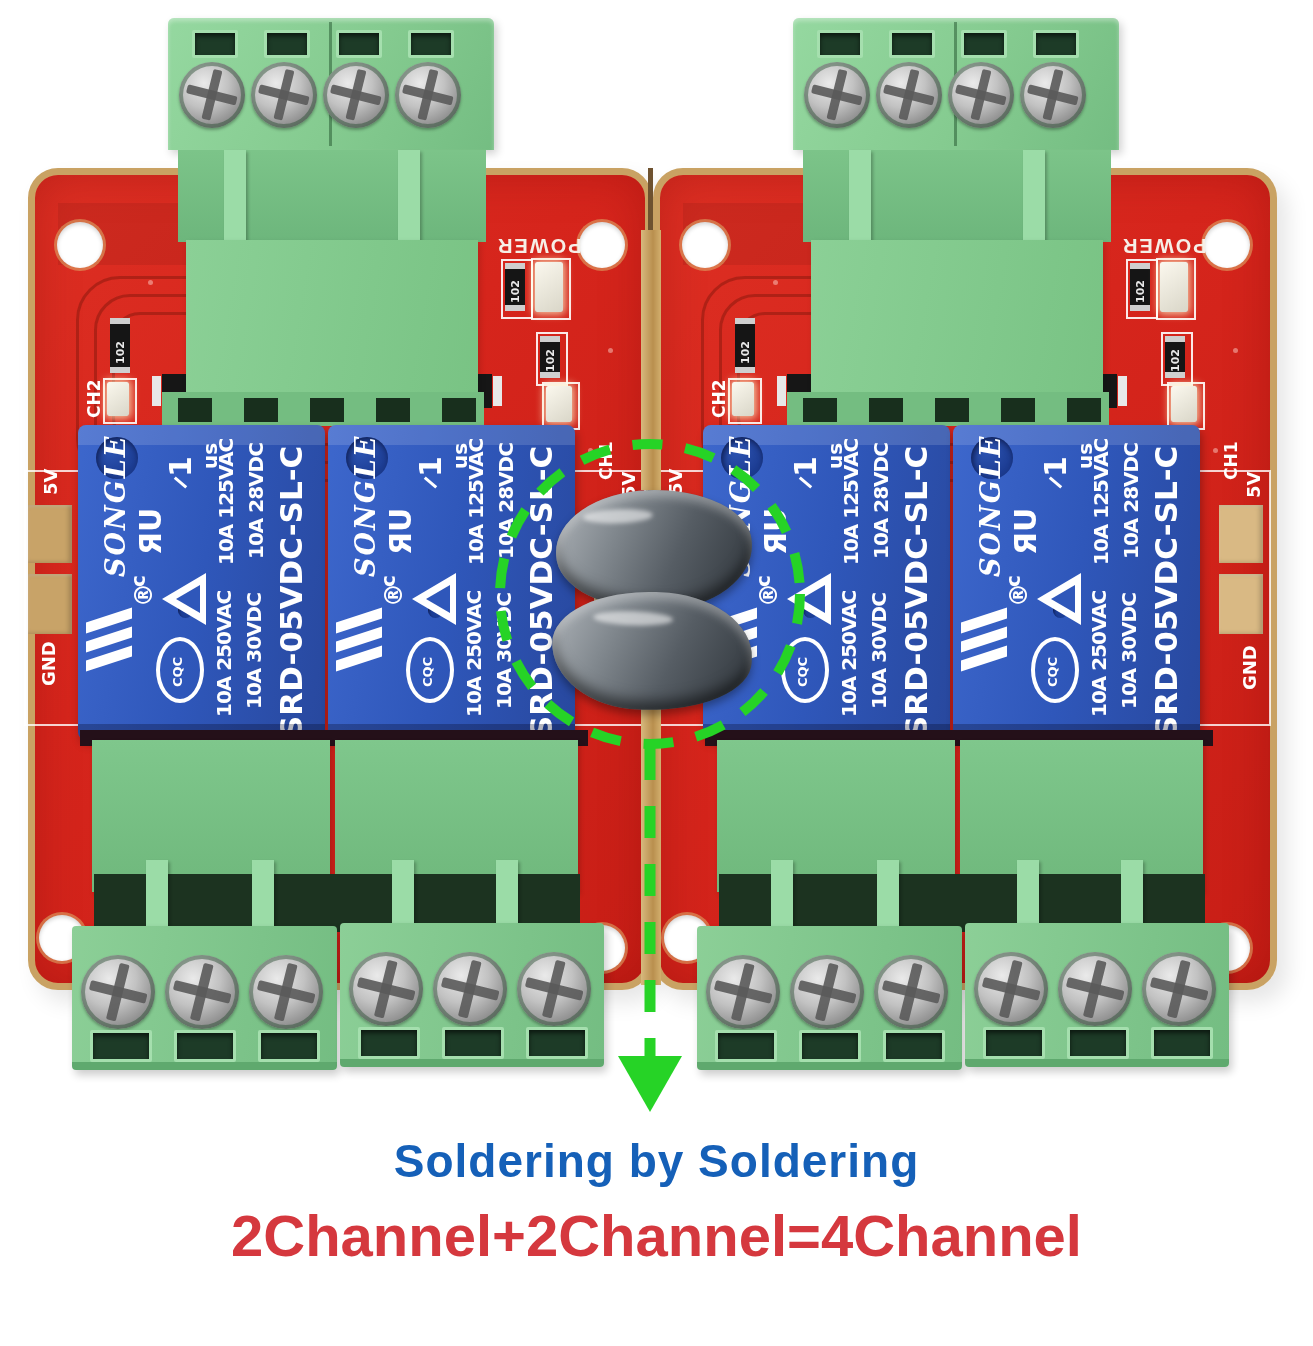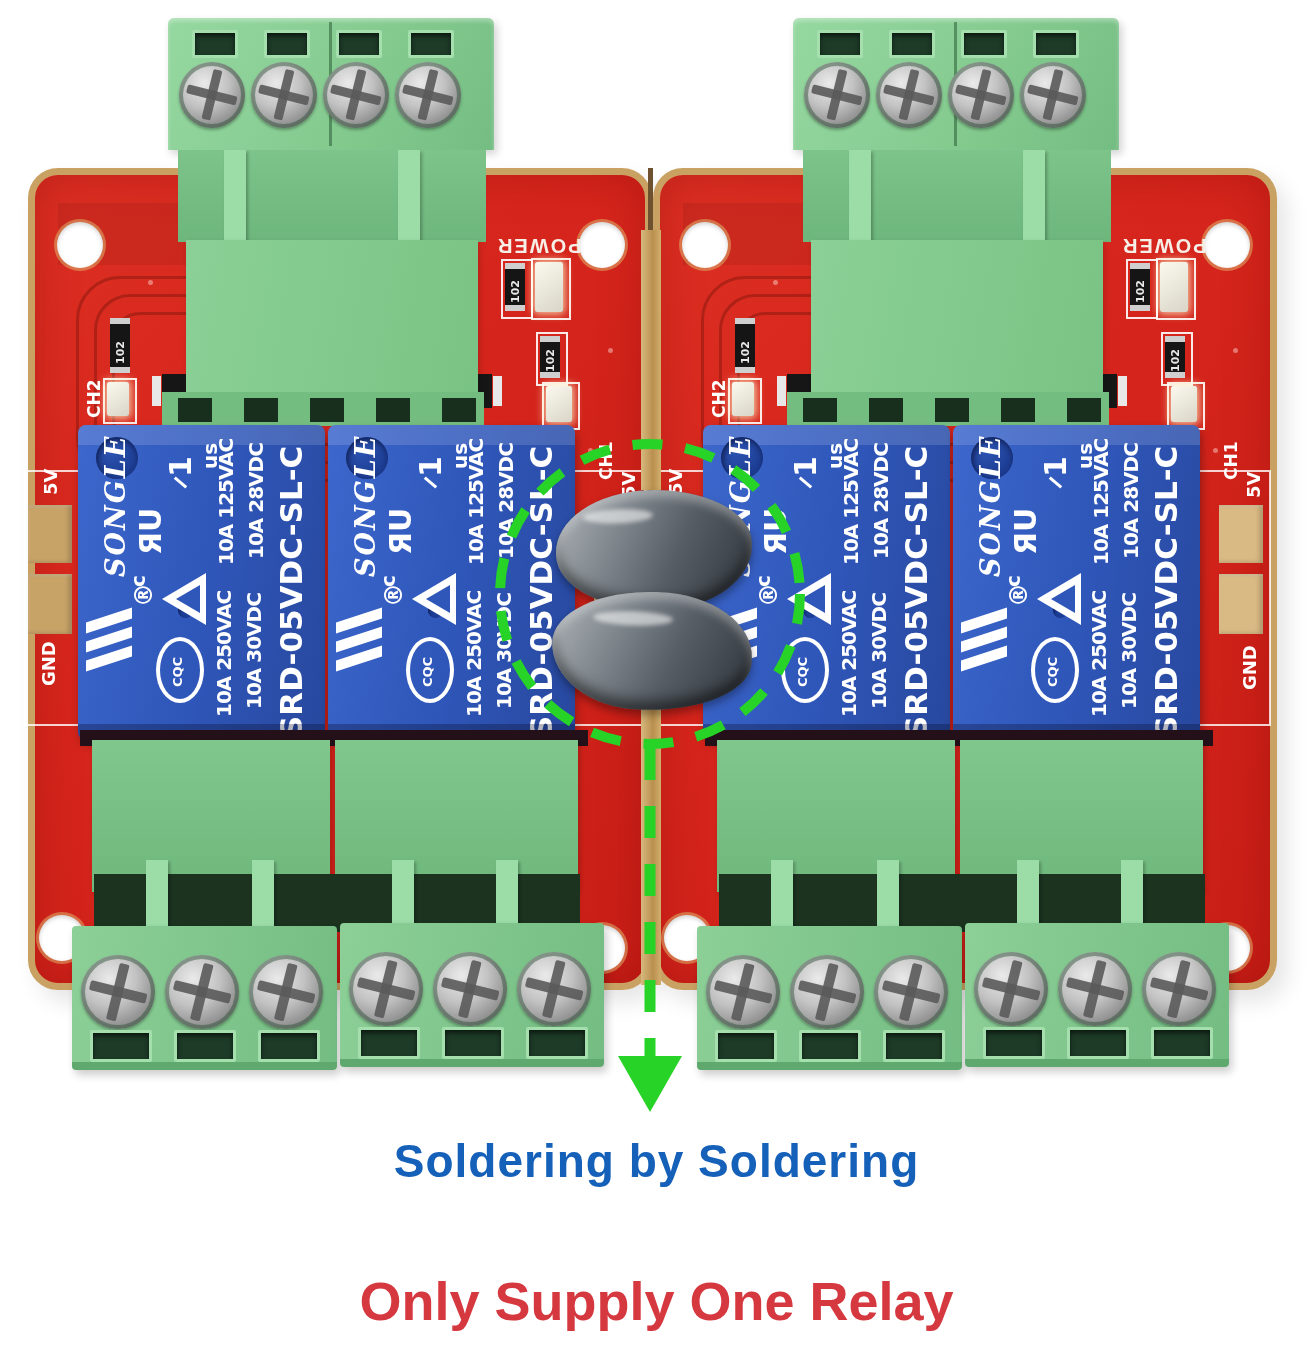--- a/index.html
+++ b/index.html
@@ -505,14 +505,14 @@
     <div class="glint" style="left:40px;top:20px;width:80px;height:14px;"></div>
   </div>
 
   <svg class="overlay" viewBox="0 0 1313 1346">
     <circle cx="650" cy="594" r="150" fill="none" stroke="#26d326" stroke-width="10" stroke-dasharray="30 23"></circle>
     <line x1="650" y1="748" x2="650" y2="1056" stroke="#26d326" stroke-width="11" stroke-dasharray="32 26"></line>
     <polygon points="650,1112 618,1056 682,1056" fill="#26d326"></polygon>
   </svg>
 
   <div class="cap cap-blue">Soldering by Soldering</div>
-  <div class="cap cap-red2">Only Supply One Relay</div>
+  <div class="cap cap-red1">2Channel+2Channel=4Channel</div>
 </div>
 
 </body></html>

